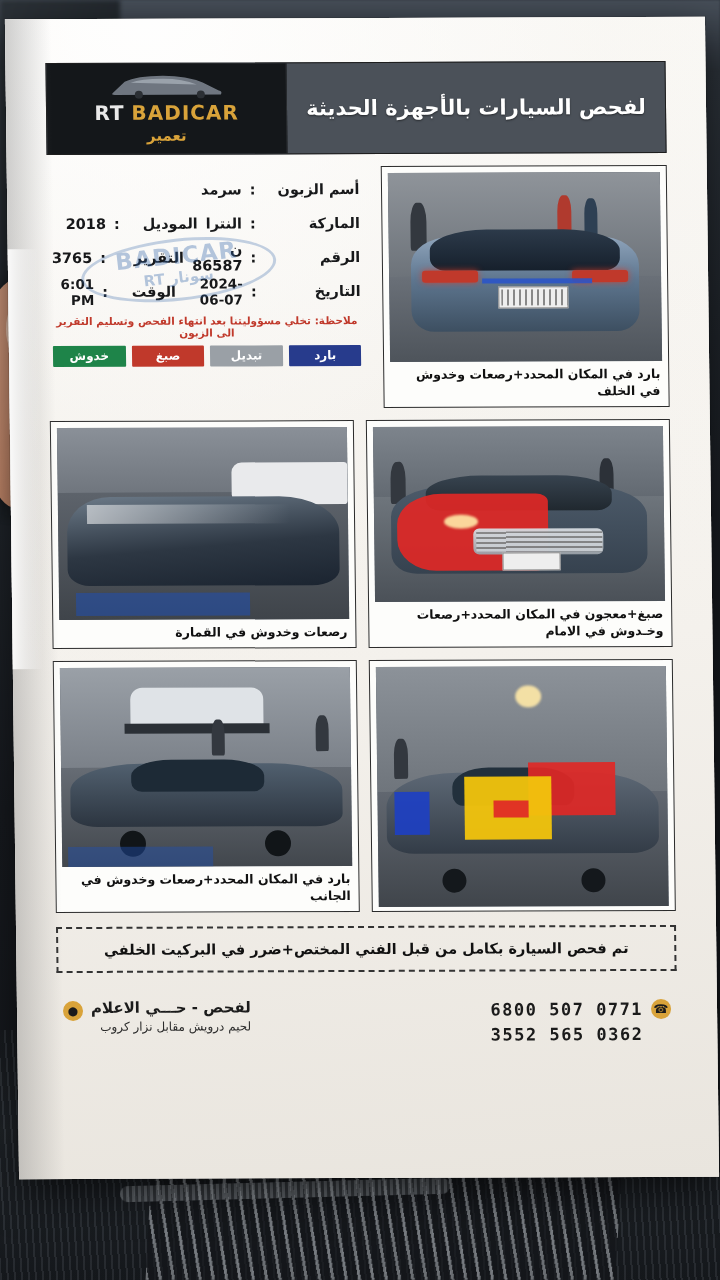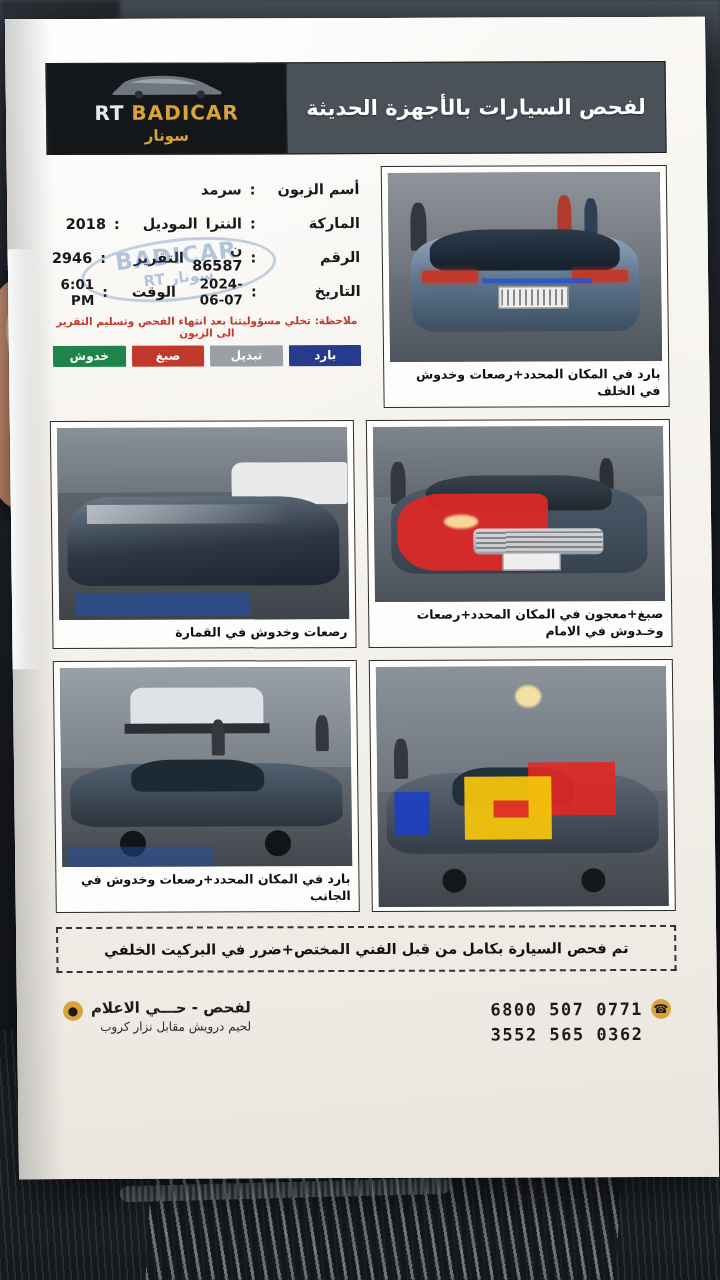--- a/index.html
+++ b/index.html
@@ -299,21 +299,21 @@
             <path d="M6 20 L18 9 Q30 3 56 3 Q80 3 96 10 L112 18 Q116 19 114 22 L8 22 Q4 22 6 20 Z" fill="#6f7680"></path>
             <path d="M24 10 Q34 6 56 6 Q76 6 90 12 L24 10 Z" fill="#9aa2ab"></path>
             <circle cx="32" cy="22" r="4" fill="#2b2f34"></circle>
             <circle cx="94" cy="22" r="4" fill="#2b2f34"></circle>
           </svg>
         </div>
         <div class="logo-word">
           <span class="logo-badicar">BADICAR</span>
           <span class="logo-rt">RT</span>
         </div>
-        <div class="logo-sub">سونار</div>
+        <div class="logo-sub">تعمير</div>
       </div>
     </div>
 
     <div class="info-row">
 
       <div class="photo-card" style="width: 320px;">
         <div class="photo">
           <div class="wall" style="height:55%; background:linear-gradient(180deg,#8f949a,#6d737a);"></div>
           <div class="floor" style="height:45%; background:linear-gradient(180deg,#6a7078,#4e545b);"></div>
           <div class="person" style="left:8%; top:16%; width:16px; height:48px;"></div>
@@ -343,21 +343,21 @@
           <span class="info-label" style="min-width:70px;">الموديل</span>
           <span class="info-colon">:</span>
           <span class="info-value">2018</span>
         </div>
         <div class="info-line">
           <span class="info-label">الرقم</span>
           <span class="info-colon">:</span>
           <span class="info-value">ن 86587</span>
           <span class="info-label" style="min-width:70px;">التقرير</span>
           <span class="info-colon">:</span>
-          <span class="info-value">2946</span>
+          <span class="info-value">3765</span>
         </div>
         <div class="info-line">
           <span class="info-label">التاريخ</span>
           <span class="info-colon">:</span>
           <span class="info-value small">2024-06-07</span>
           <span class="info-label" style="min-width:60px;">الوقت</span>
           <span class="info-colon">:</span>
           <span class="info-value small">6:01 PM</span>
         </div>
 

